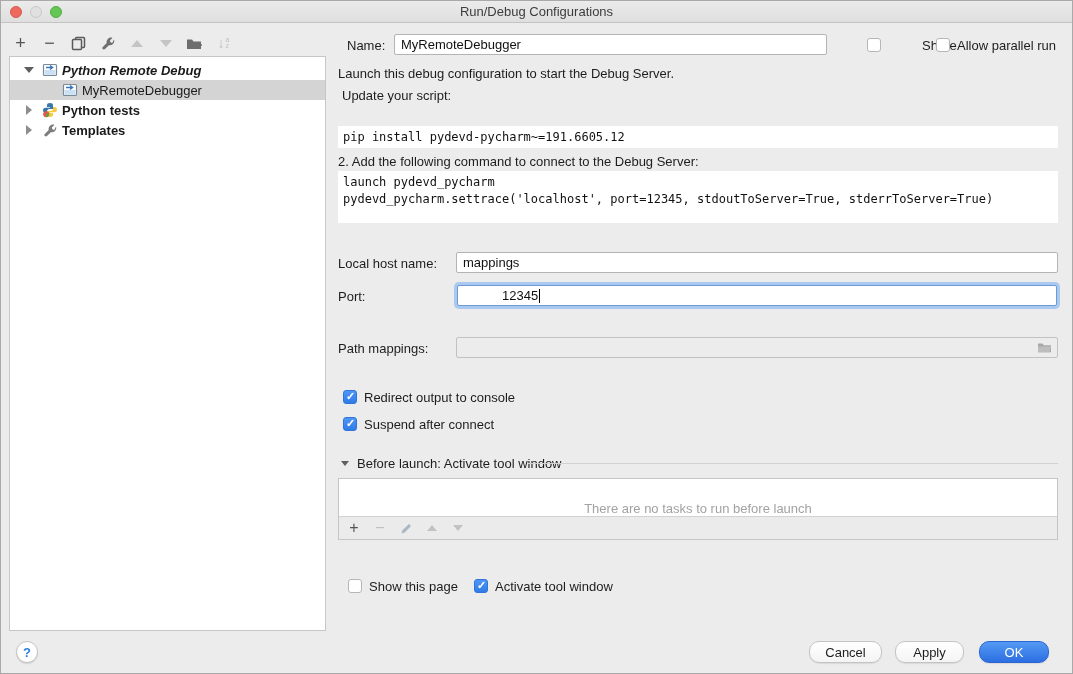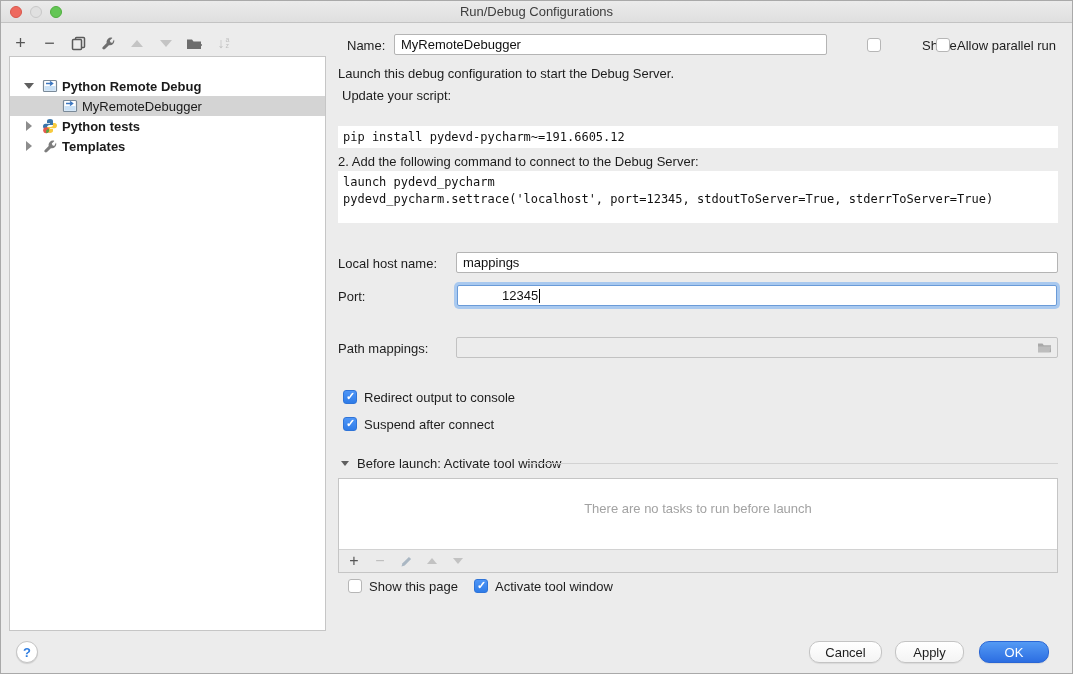--- a/index.html
+++ b/index.html
@@ -64,21 +64,21 @@
     position:absolute; background:#ffffff;
     font-family:"DejaVu Sans Mono","Liberation Mono",monospace; font-size:12px; color:#111;
     padding:3px 5px; line-height:17px; white-space:pre;
   }
   .cb { position:absolute; width:14px; height:14px; border:1px solid #b6b6b6; border-radius:3px; background:#fff; }
   .cb.checked { background:linear-gradient(#4e96f7,#2f7ce8); border:1px solid #2f74d8; }
   .cb.checked::after { content:"✓"; position:absolute; left:2px; top:-1px; color:#fff; font-size:11px; font-weight:bold; }
   .cb-label { position:absolute; color:#1d1d1d; }
   .sec-arrow { position:absolute; width:0; height:0; border-left:4px solid transparent; border-right:4px solid transparent; border-top:5px solid #5f5f5f; }
   .sec-line { position:absolute; height:1px; background:#d2d2d2; }
-  .task-box { position:absolute; left:337px; top:477px; width:720px; height:95px; border:1px solid #c5c5c5; background:#fff; }
+  .task-box { position:absolute; left:337px; top:477px; width:720px; height:62px; border:1px solid #c5c5c5; background:#fff; }
   .task-empty { position:absolute; left:0; right:0; top:22px; text-align:center; color:#a2a2a2; font-size:13px; }
   .task-strip { position:absolute; left:0; right:0; bottom:0; height:23px; background:#ebebeb; border-top:1px solid #d2d2d2; display:flex; align-items:center; gap:12px; padding-left:8px; }
   .strip-ico { display:flex; align-items:center; justify-content:center; width:14px; height:14px; }
   .strip-plus { font-size:16px; color:#555; line-height:1; }
   .strip-minus { font-size:16px; color:#bdbdbd; line-height:1; }
   .tri-s { width:0; height:0; border-left:5px solid transparent; border-right:5px solid transparent; }
   .tri-s.up { border-bottom:6px solid #c2c2c2; } .tri-s.down { border-top:6px solid #c2c2c2; }
 
   
   .help-btn {
@@ -142,21 +142,21 @@
         <span class="arr">↓</span>
           <span class="ltrs">
             <span>a</span>
             <span>z</span>
           </span>
       </span>
     </div>
   </div>
 
   <div class="tree-panel">
-    <div class="tree-row" style="margin-top:19px;">
+    <div class="tree-row" style="margin-top:3px;font-style:italic;">
       <span class="arrow exp"></span>
       <span class="ticon ind1">
         <svg width="16" height="16" viewBox="0 0 16 16">
           <rect x="1.5" y="2.5" width="13" height="11" rx="1" fill="#fff" stroke="#7a8a99" stroke-width="1.2"></rect>
           <rect x="2.5" y="8" width="11" height="4.8" fill="#c9e0f5"></rect>
           <path d="M4 5.5 h6 M8 3.5 l2.6 2 L8 7.5" stroke="#3b76c0" stroke-width="1.4" fill="none"></path>
         </svg>
       </span>
       <span class="tree-label">Python Remote Debug</span>
     </div>

